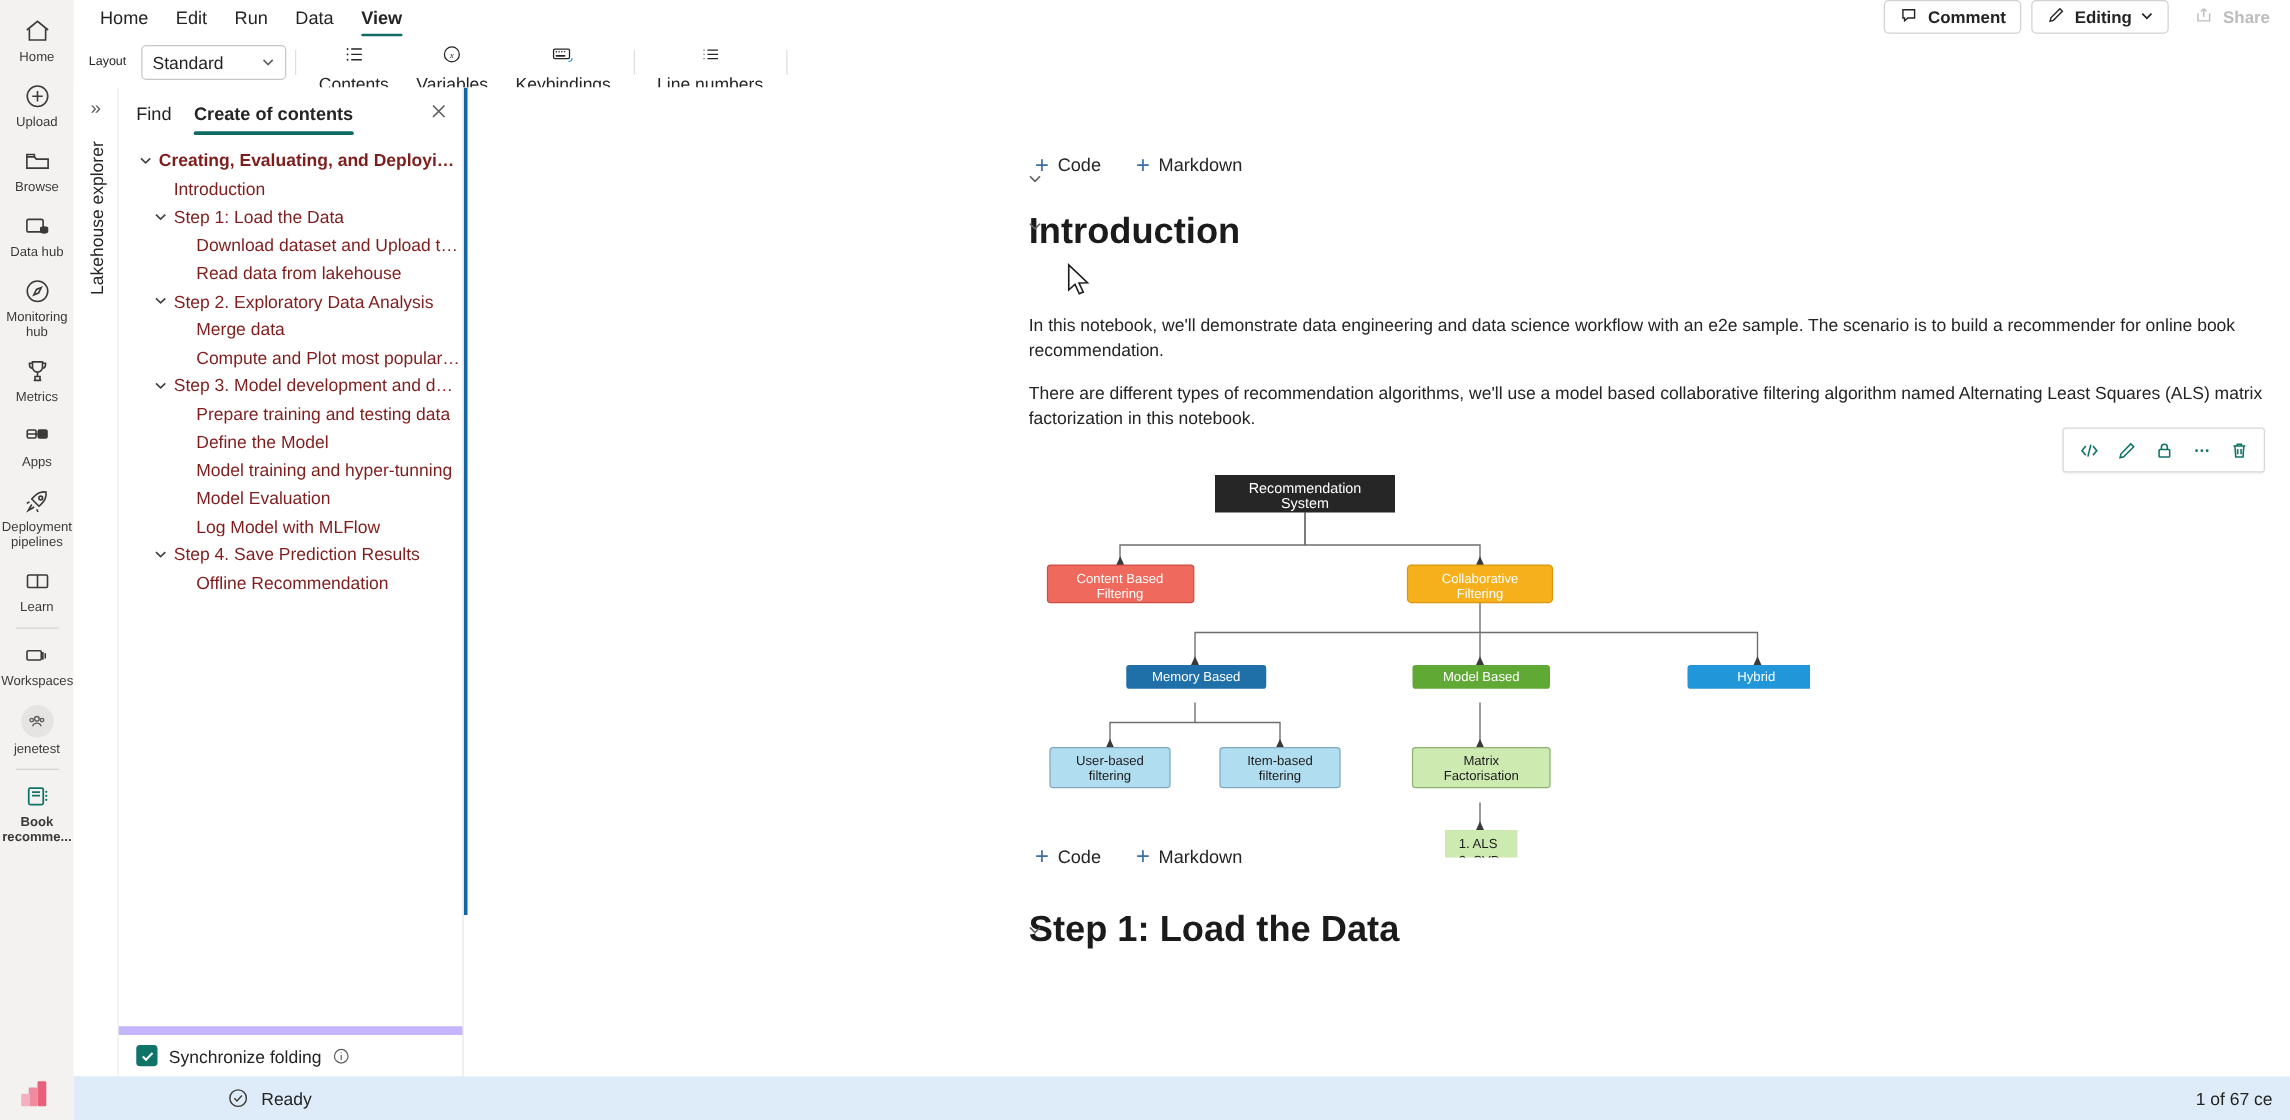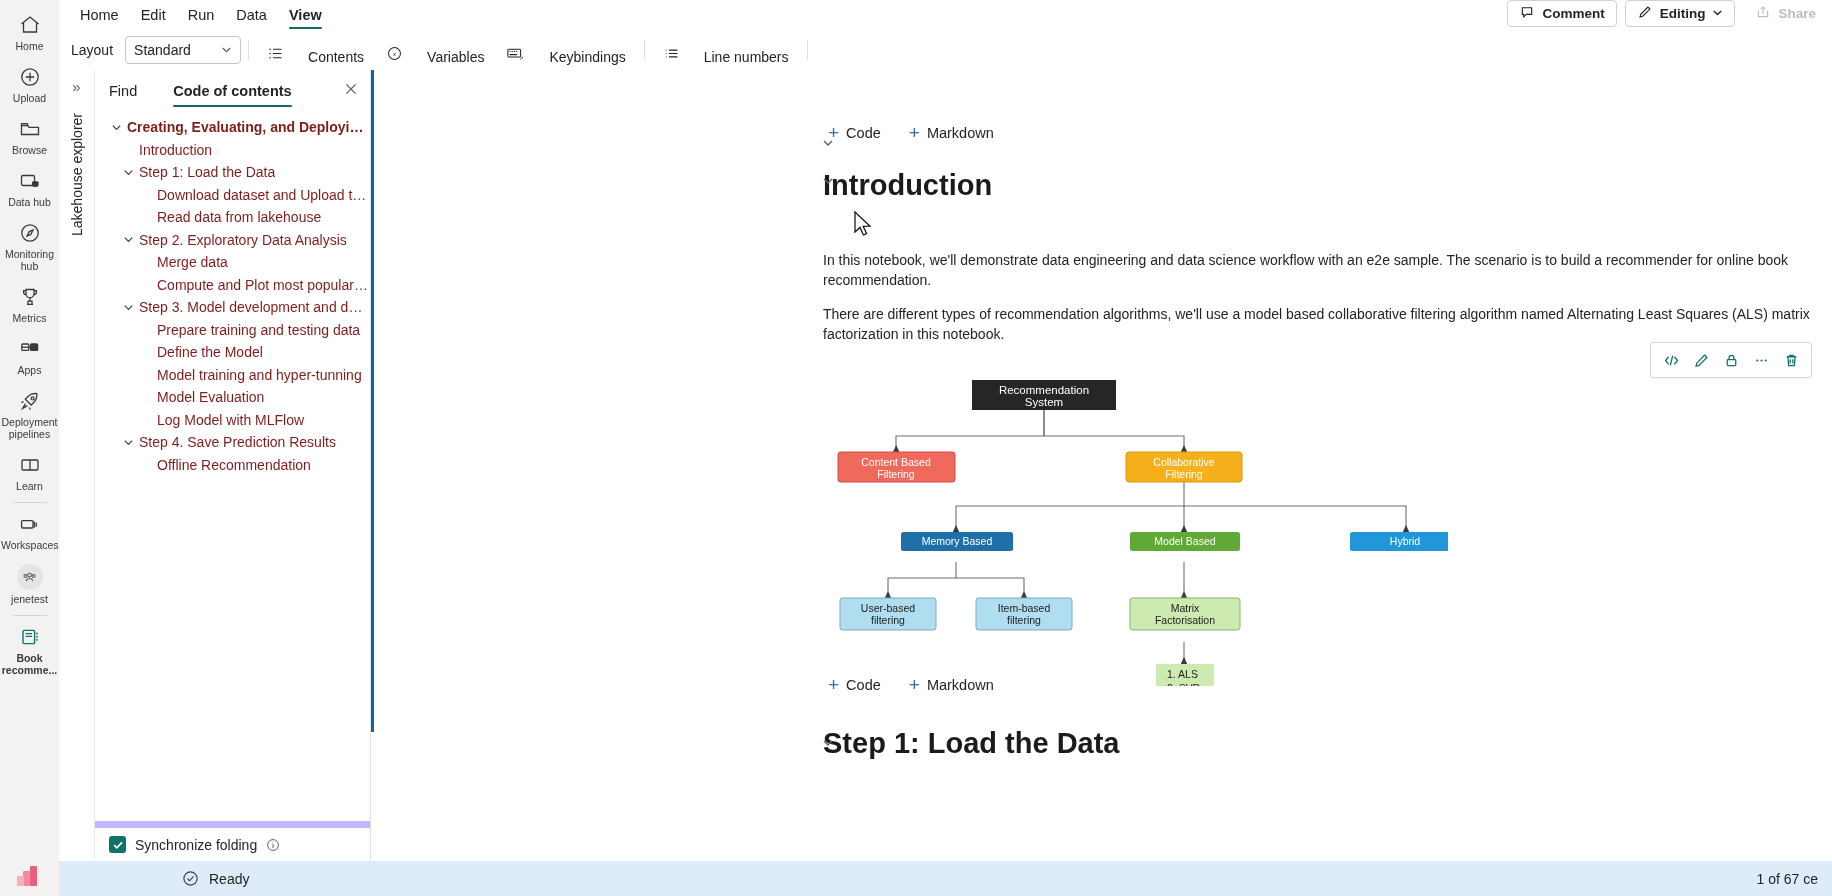--- a/index.html
+++ b/index.html
@@ -60,31 +60,31 @@
   }
   .btn-pill.disabled { color: #bdbdbd; border-color: transparent; cursor: default; }
   .btn-pill svg { flex: 0 0 auto; }
 
   
   .ribbon {
     height: 41px; display: flex; align-items: center;
     padding: 0 0 0 12px; background: #fff; flex: 0 0 41px; gap: 0;
   }
   .ribbon-group { display: flex; align-items: center; gap: 9px; }
-  .ribbon-lbl { font-size: 14px; color: #242424; }
+  .ribbon-lbl { font-size: 10px; color: #242424; }
   .select-box {
     width: 116px; height: 28px; border: 1px solid #c8c6c4; border-radius: 4px;
     display: flex; align-items: center; padding: 0 8px; font-size: 14px;
     color: #242424; background: #fff; cursor: pointer; margin-left: 3px;
   }
   .select-box .chev { margin-left: auto; color: #605e5c; }
   .ribbon-btn {
-    display: flex; align-items: flex-end; gap: 24px; height: 30px;
+    display: flex; align-items: center; gap: 4px; height: 30px;
     padding: 0 11px; border-radius: 4px; cursor: pointer;
-    font-size: 14px; color: #242424; white-space: nowrap;
+    font-size: 14px; color: #242424; white-space: nowrap; flex-direction: column;
   }
   .vsep { width: 1px; height: 20px; background: #e1dfdd; margin: 0 7px; }
 
   
   .body { flex: 1; display: flex; min-height: 0; background: #fff; }
 
   
   .lh-strip {
     width: 36px; flex: 0 0 36px; background: #fff;
     border-right: 1px solid #eceaea;
@@ -96,21 +96,21 @@
     font-size: 14px; color: #242424; white-space: nowrap; cursor: pointer;
   }
 
   
   .toc {
     width: 276px; flex: 0 0 276px; display: flex; flex-direction: column;
     border-right: 1px solid #e5e3e1; background: #fff; min-height: 0;
   }
   .toc-tabs {
     display: flex; align-items: center; padding: 12px 12px 0 14px;
-    gap: 36px; position: relative;
+    gap: 18px; position: relative;
   }
   .toc-tab {
     font-size: 14.5px; color: #242424; padding-bottom: 8px;
     cursor: pointer; position: relative;
   }
   .toc-tab.active { font-weight: 700; }
   .toc-tab.active::after {
     content: ""; position: absolute; left: 0; right: 0; bottom: 0;
     height: 2.5px; background: #0f6b63; border-radius: 2px;
   }
@@ -450,21 +450,21 @@
     <div class="body">
 
       <div class="lh-strip">
         <div class="lh-expand">»</div>
         <div class="lh-vert">Lakehouse explorer</div>
       </div>
 
       <aside class="toc">
         <div class="toc-tabs">
           <div class="toc-tab">Find</div>
-          <div class="toc-tab active">Code of contents</div>
+          <div class="toc-tab active">Create of contents</div>
           <div class="toc-close">
             <svg width="14" height="14" viewBox="0 0 14 14" fill="none" stroke="#605e5c" stroke-width="1.3">
                 <path d="m2.4 2.4 9.2 9.2M11.6 2.4l-9.2 9.2"></path>
               </svg>
           </div>
         </div>
         <div class="toc-list">
             <div class="toc-row lvl0">
               <span class="toc-chev">
                 <svg width="13" height="13" viewBox="0 0 14 14" fill="none" stroke="#424242" stroke-width="1.4">

